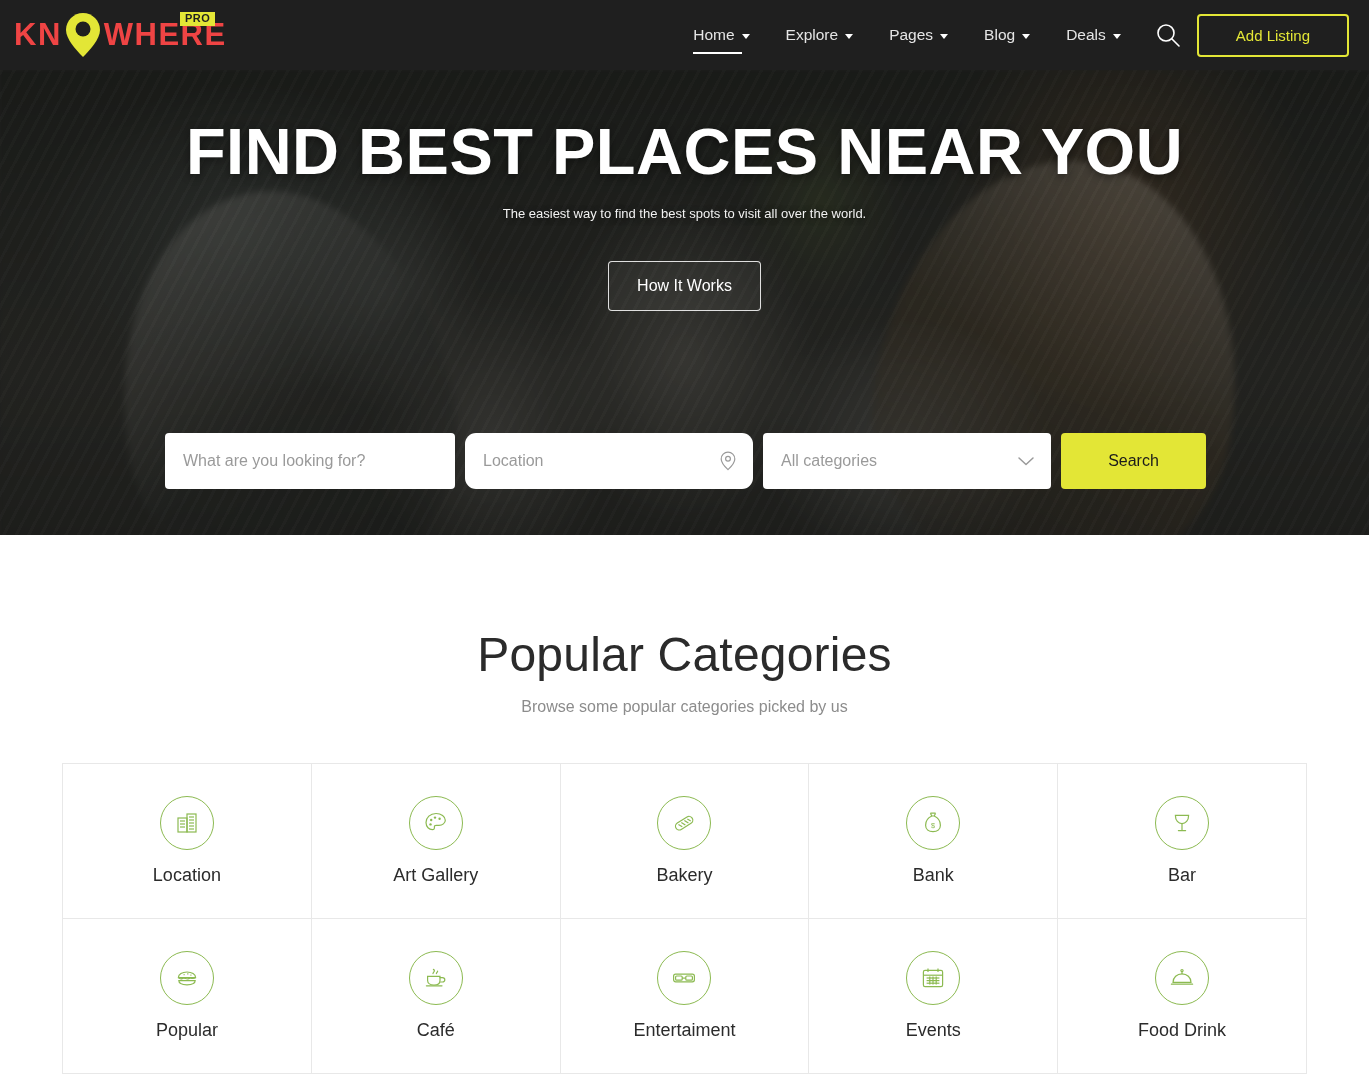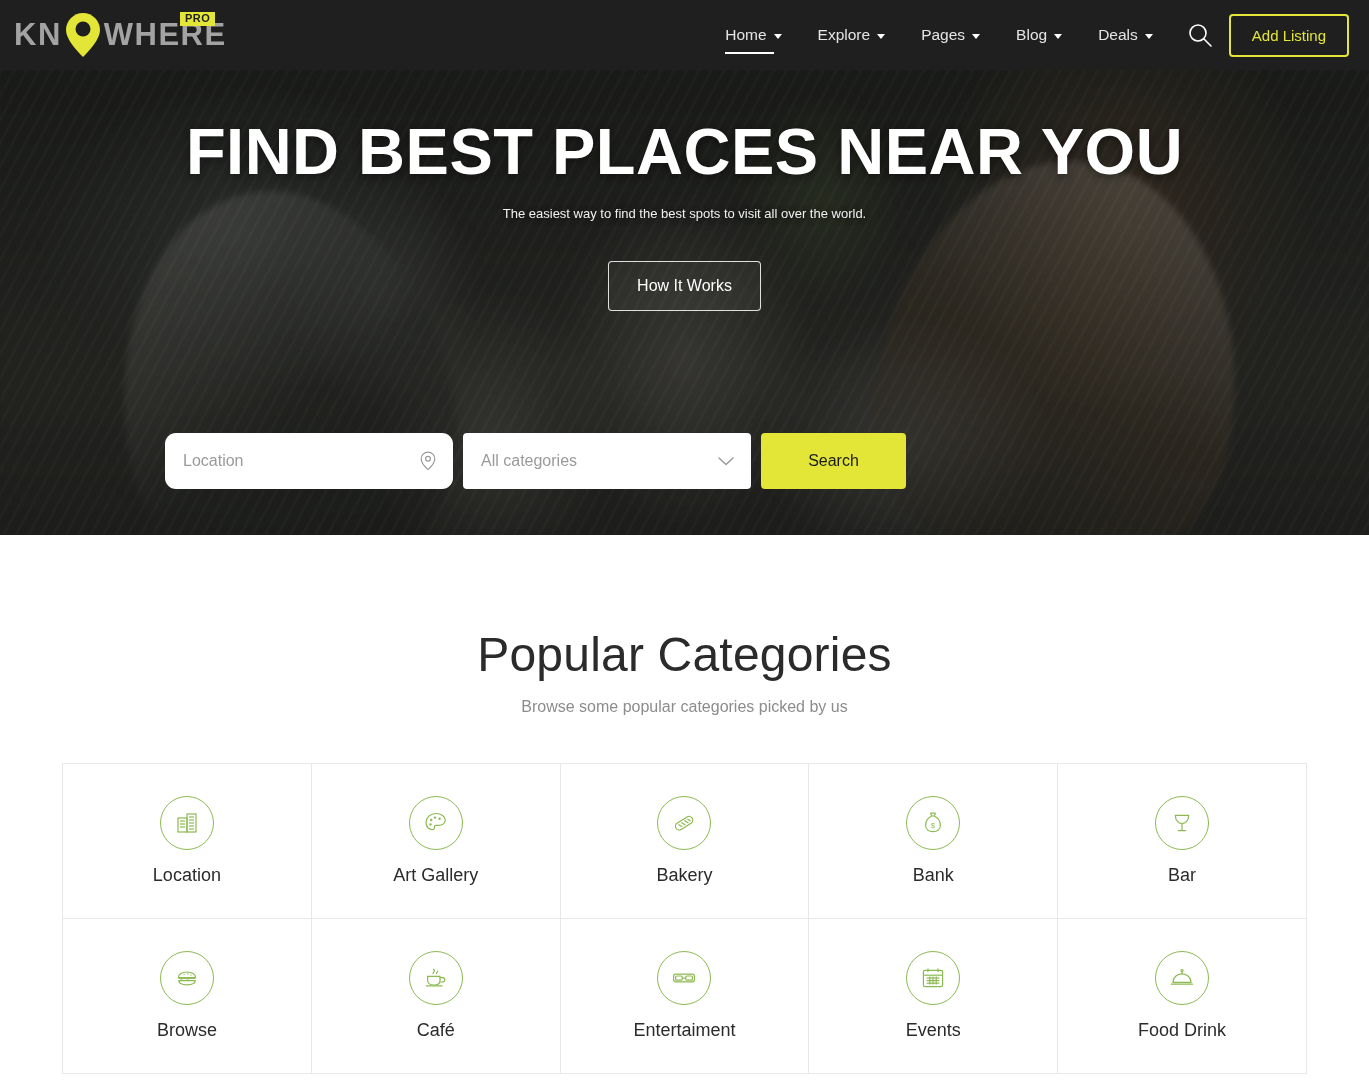--- a/index.html
+++ b/index.html
@@ -25,21 +25,21 @@
     display: flex;
     align-items: flex-start;
     position: relative;
     height: 50px;
     user-select: none;
   }
   .logo-text {
     font-size: 31px;
     font-weight: bold;
     letter-spacing: 1.5px;
-    color: #a3a3a3;
+    color: #ef4444;
     line-height: 50px;
     display: flex;
     align-items: center;
   }
   .logo-pin {
     position: relative;
     width: 38px;
     height: 46px;
     margin: 0 2px;
     display: inline-block;
@@ -100,21 +100,21 @@
     cursor: pointer;
     display: flex;
     align-items: center;
   }
   .add-listing {
     border: 2px solid #e3e636;
     color: #e3e636;
     background: transparent;
     font-size: 15px;
     font-family: "Liberation Sans", sans-serif;
-    padding: 11px 21px;
+    padding: 11px 37px;
     border-radius: 4px;
     cursor: pointer;
     white-space: nowrap;
   }
 
   
   .hero {
     position: relative;
     height: 465px;
     overflow: hidden;
@@ -357,20 +357,23 @@
   <div class="hero-stripes"></div>
   <div class="hero-overlay"></div>
 
   <div class="hero-content">
     <h1 class="hero-title">FIND BEST PLACES NEAR YOU</h1>
     <p class="hero-sub">The easiest way to find the best spots to visit all over the world.</p>
     <button class="how-it-works">How It Works</button>
   </div>
 
   <div class="searchbar">
+    <div class="field f-keyword">
+      <input type="text" placeholder="What are you looking for?" style="">
+    </div>
 
     <div class="field f-location">
       <input type="text" placeholder="Location" style="">
       <span class="trail-icon">
         <svg width="18" height="20" viewBox="0 0 18 20" fill="none" stroke="#9a9a9a" stroke-width="1.2">
           <path d="M9 1.2 C5.2 1.2 2.2 4.2 2.2 8 C2.2 12.4 9 18.6 9 18.6 C9 18.6 15.8 12.4 15.8 8 C15.8 4.2 12.8 1.2 9 1.2 Z"></path>
           <circle cx="9" cy="7.8" r="2.4"></circle>
         </svg>
       </span>
     </div>
@@ -466,21 +469,21 @@
       <span class="cat-circle">
         <svg width="26" height="26" viewBox="0 0 26 26" fill="none" stroke="#8cba51" stroke-width="1.2">
           <path d="M4.4 12.6 C4.4 9.4 8.2 7 13 7 C17.8 7 21.6 9.4 21.6 12.6 Z"></path>
           <path d="M4.4 12.6 C4.4 12.6 6.4 14.6 8.6 13.4 C10.8 12.2 12.4 14.8 14.6 13.6 C16.8 12.4 19.4 14.4 21.6 12.6"></path>
           <path d="M4.8 15.6 C4.8 18.4 8.4 19.8 13 19.8 C17.6 19.8 21.2 18.4 21.2 15.6 Z"></path>
           <line x1="9.6" y1="9.6" x2="10.6" y2="9.6"></line>
           <line x1="13.2" y1="8.9" x2="14.4" y2="8.9"></line>
           <line x1="16.4" y1="10.2" x2="17.4" y2="10.2"></line>
         </svg>
       </span>
-      <span class="cat-label">Browse</span>
+      <span class="cat-label">Popular</span>
     </div>
 
     <div class="cat-cell">
       <span class="cat-circle">
         <svg width="26" height="26" viewBox="0 0 26 26" fill="none" stroke="#8cba51" stroke-width="1.2" stroke-linecap="round">
           <path d="M4.6 11.4 L17 11.4 L17 15.4 C17 18.2 14.6 20 11 20 C7.4 20 4.6 18.2 4.6 15.4 Z"></path>
           <path d="M17 12.6 L19.4 12.6 C21 12.6 21.8 13.6 21.8 14.8 C21.8 16 21 17 19.4 17 L17.6 17"></path>
           <line x1="3.4" y1="20.8" x2="19" y2="20.8"></line>
           <path d="M10 8.6 C10 7.4 11.4 7 11.4 5.8 C11.4 5 10.8 4.6 10.4 4.4"></path>
           <path d="M13.4 8.6 C13.4 7.6 14.6 7.2 14.6 6.2"></path>

